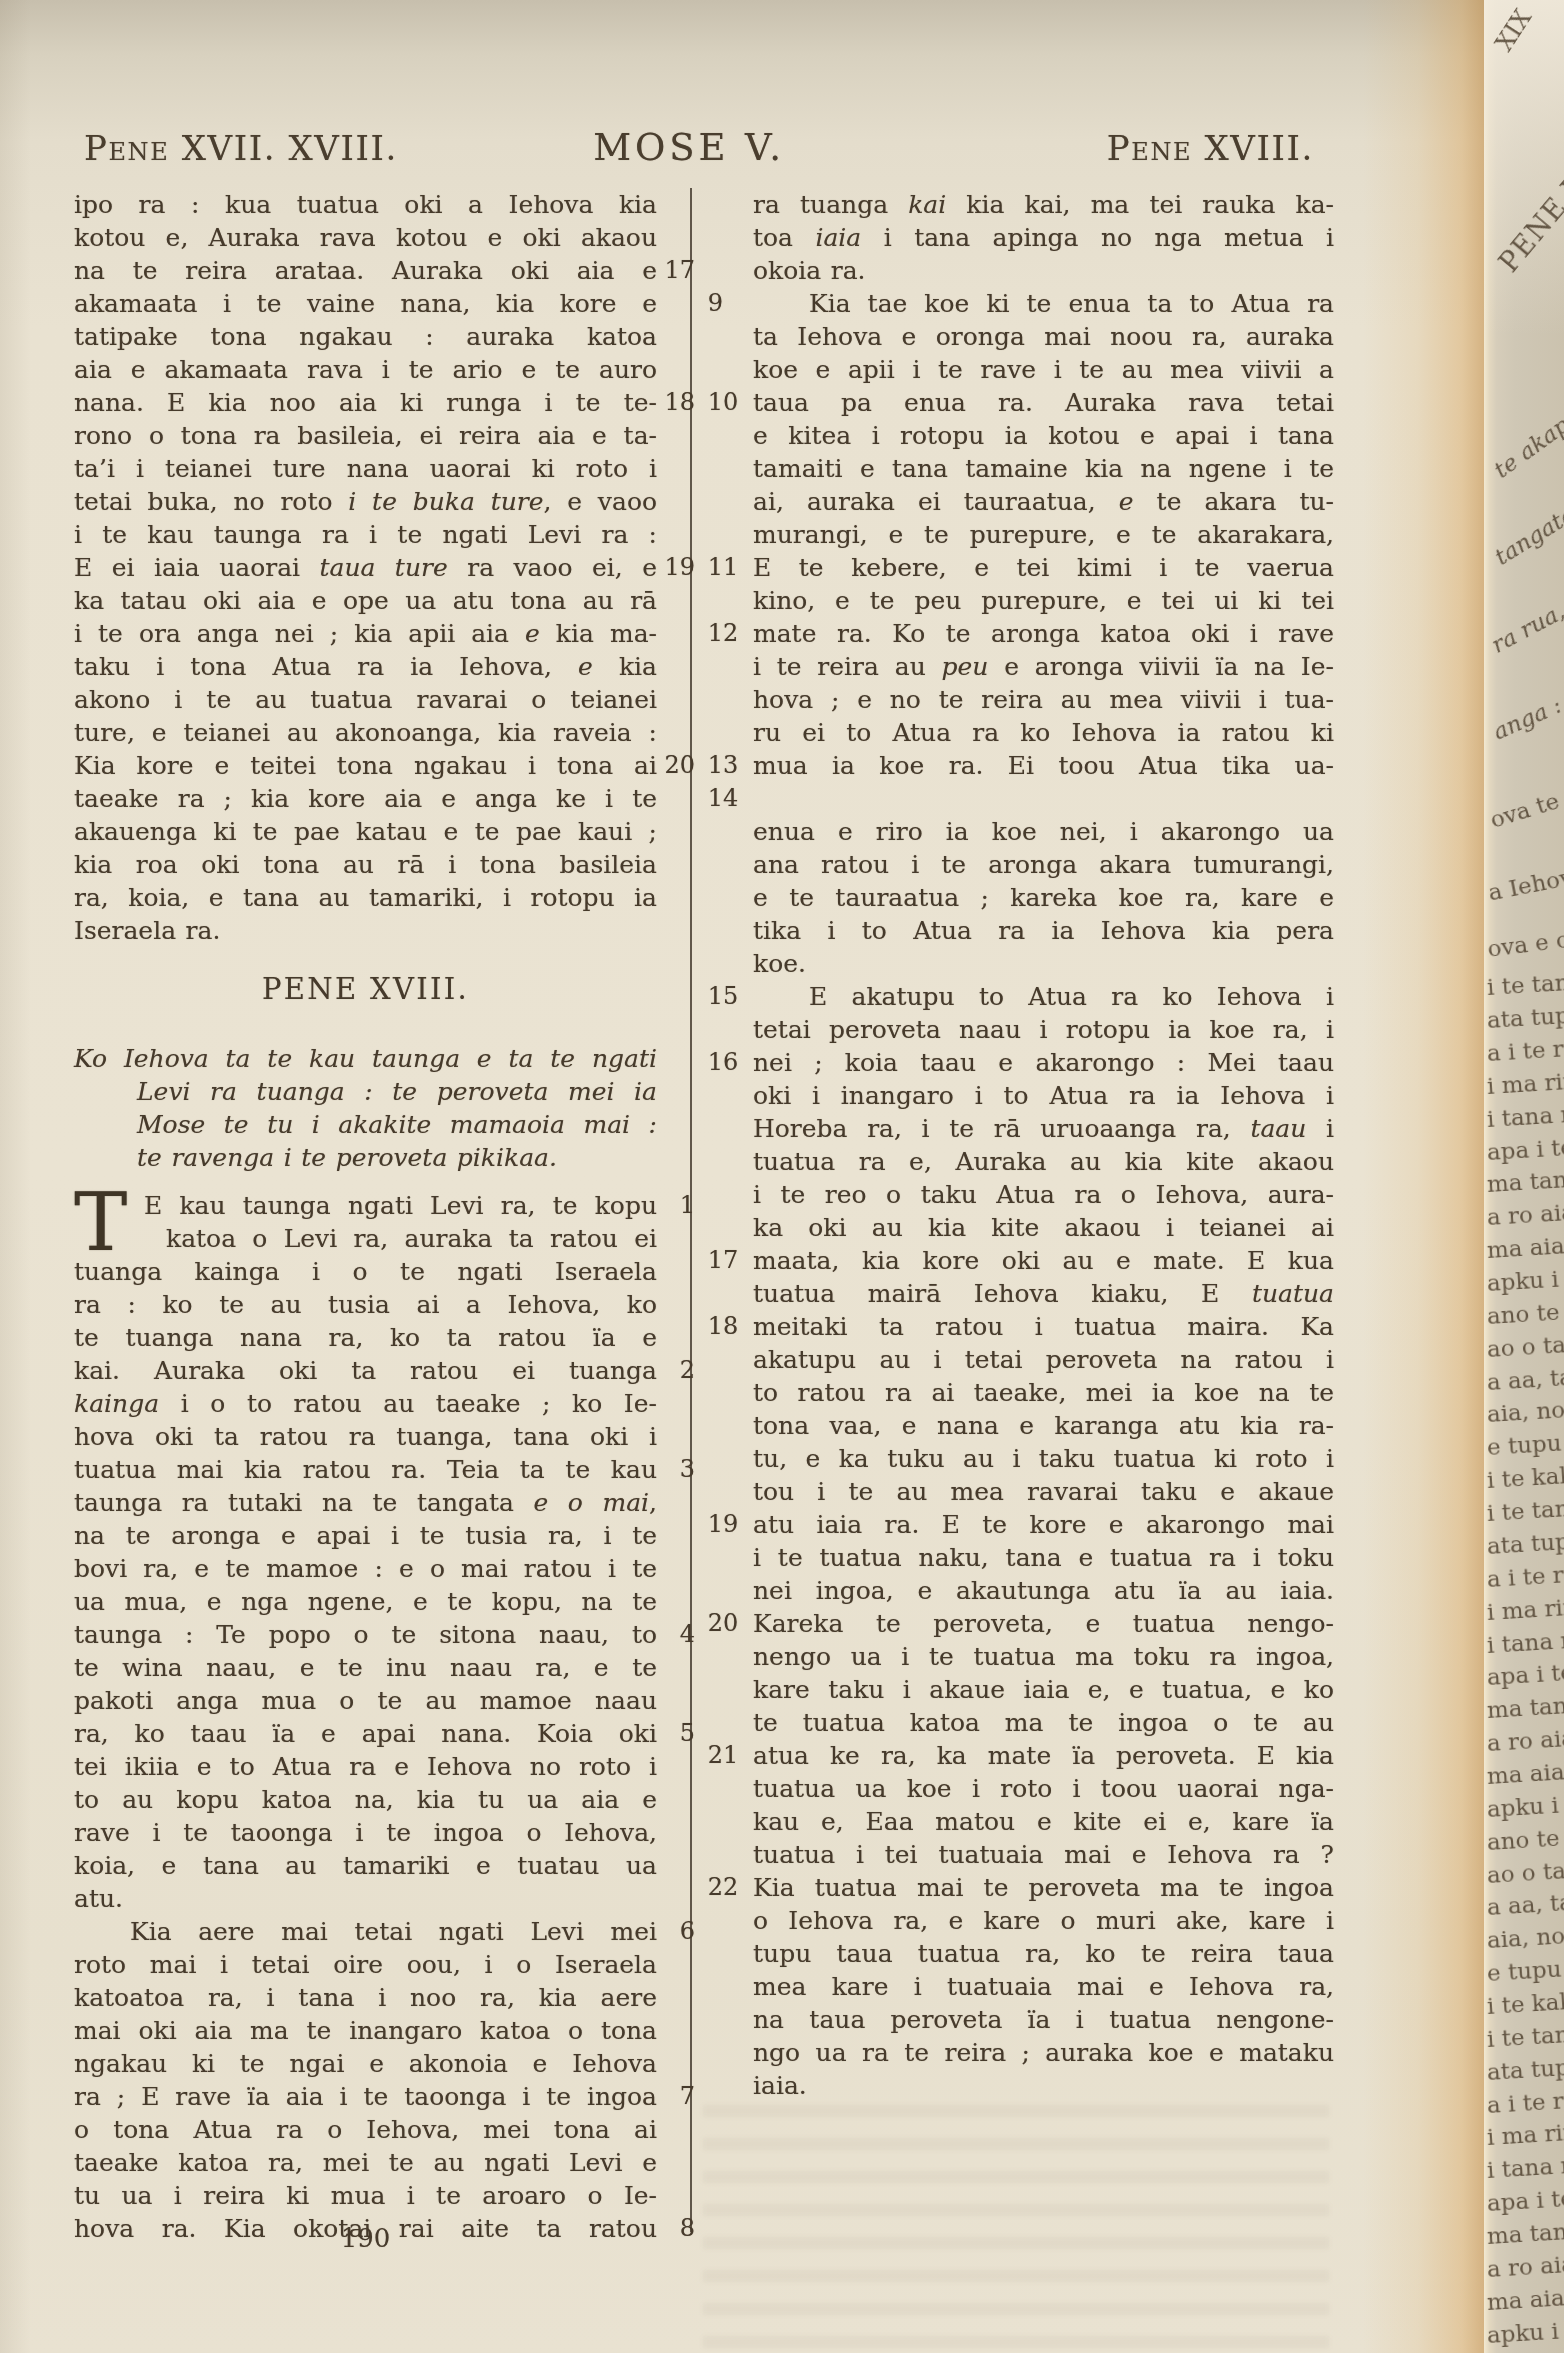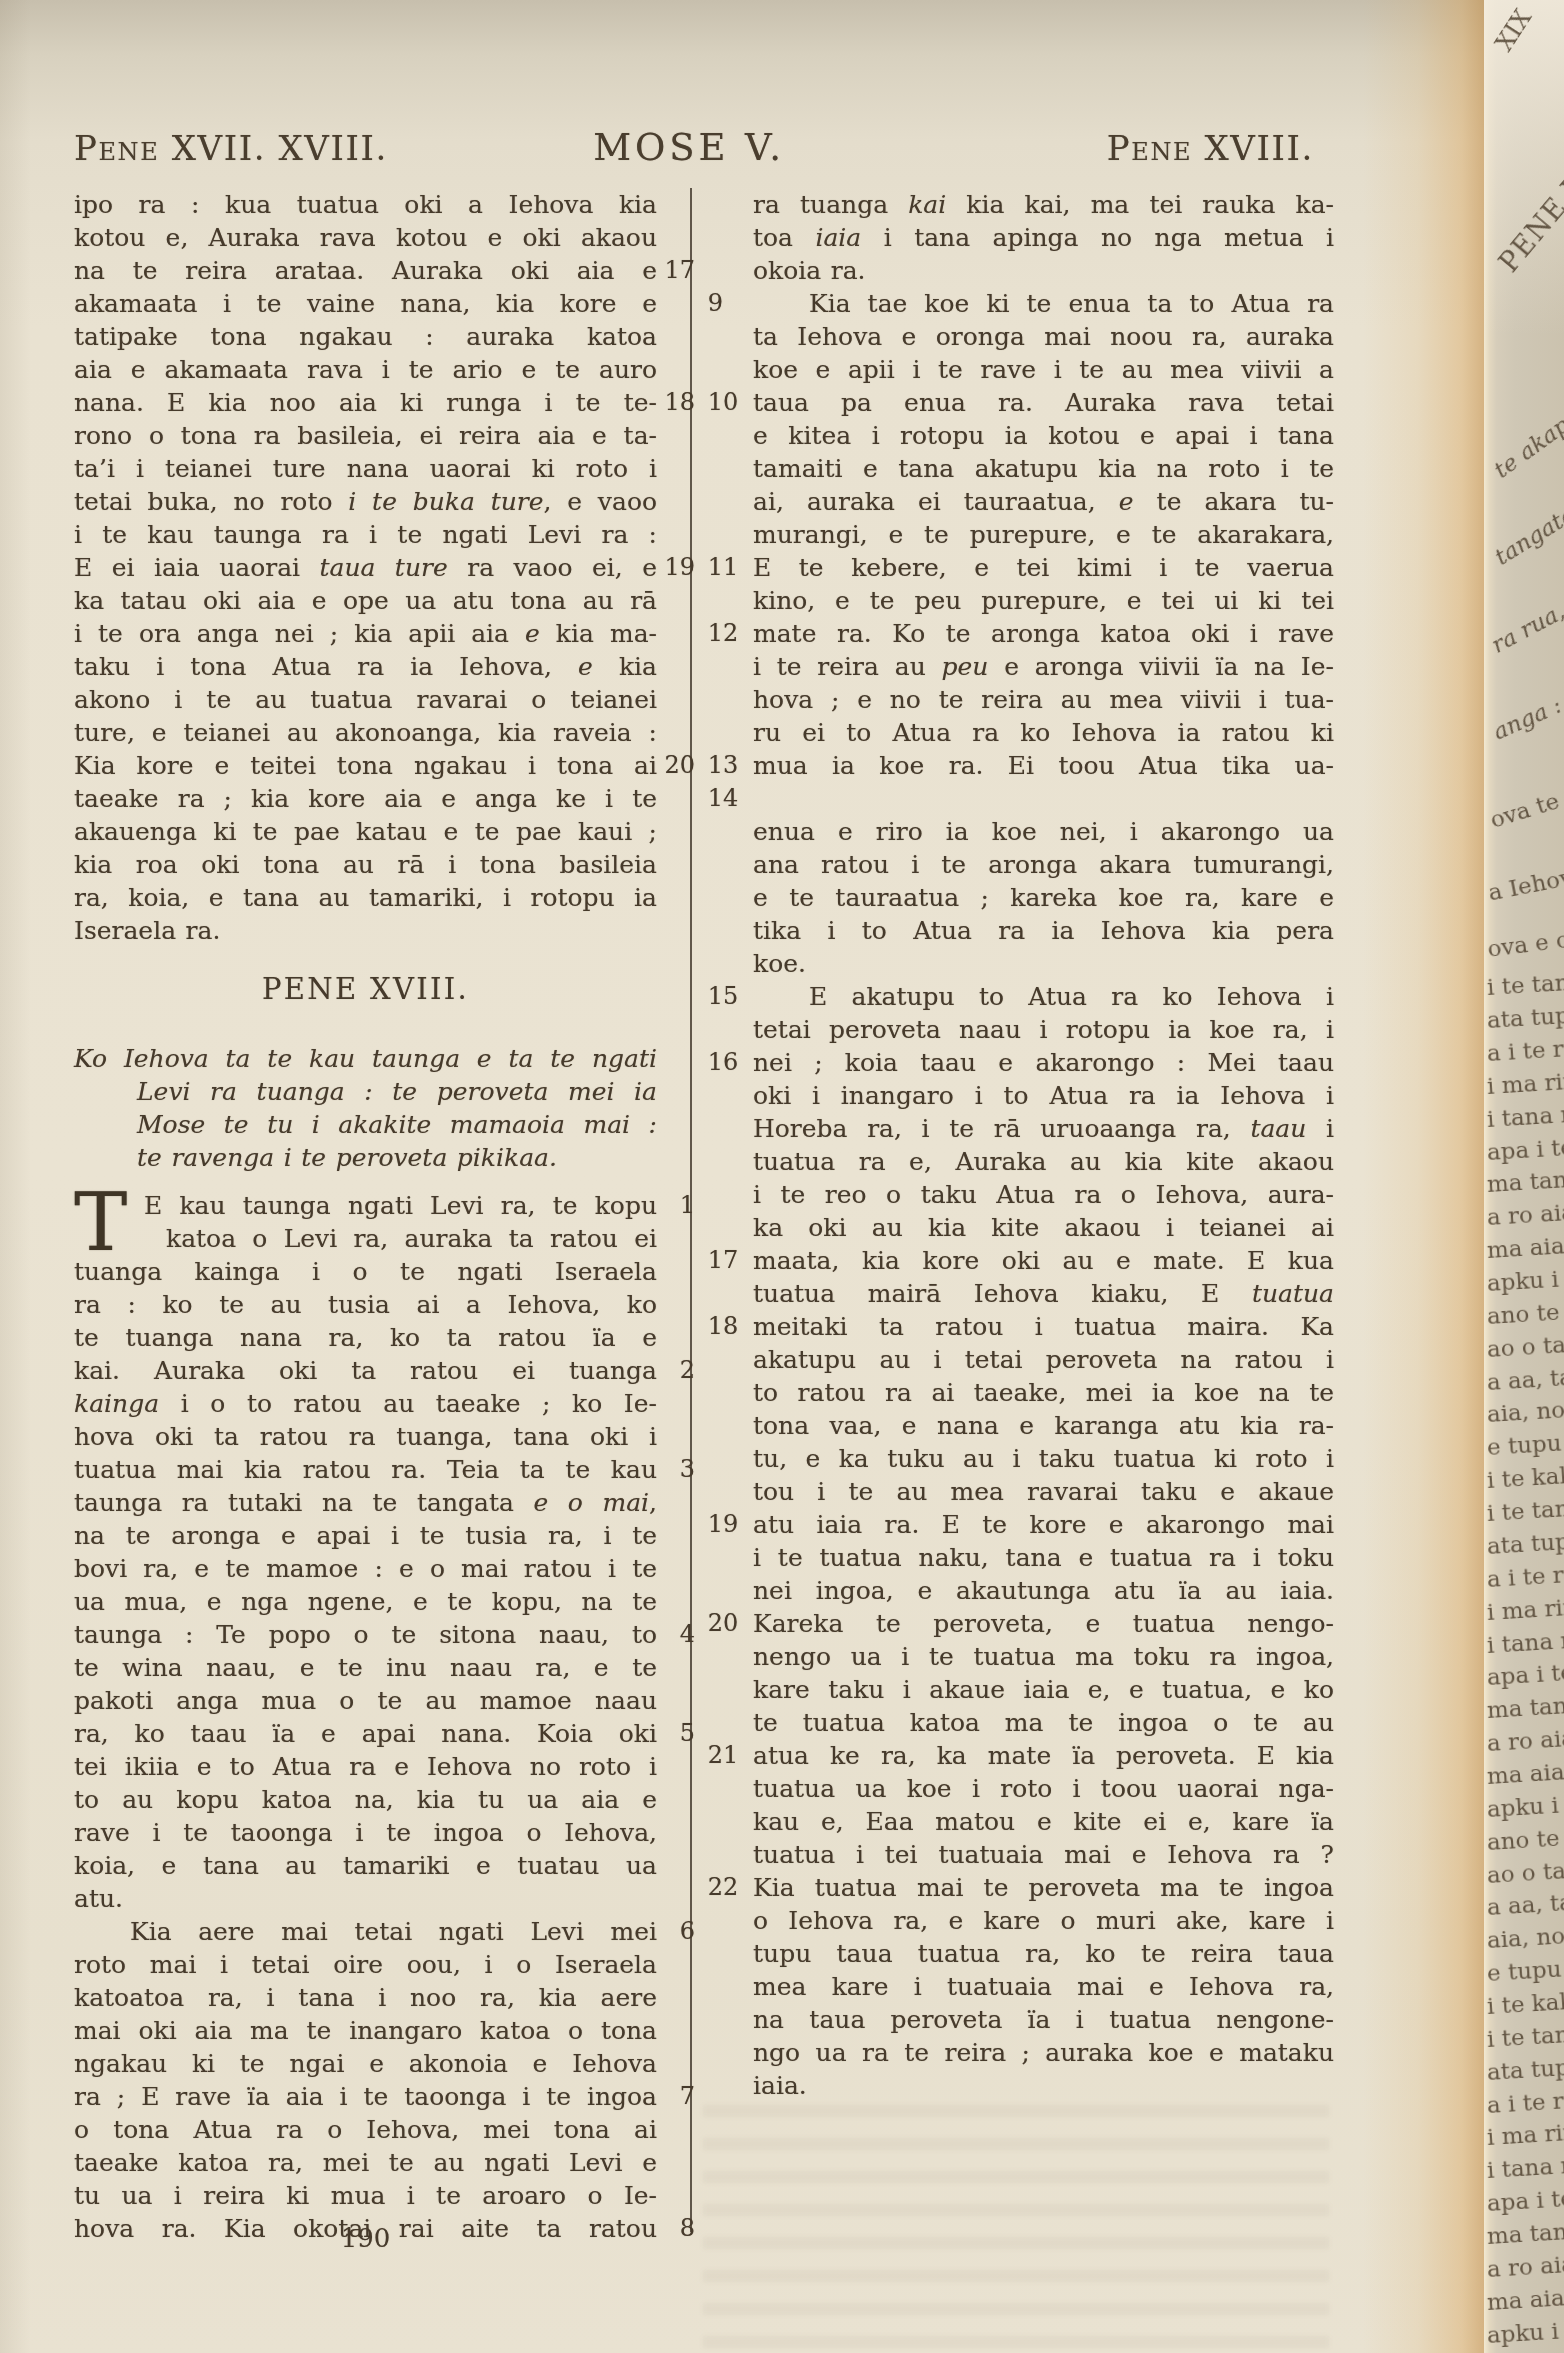--- a/index.html
+++ b/index.html
@@ -9,21 +9,21 @@
     background:linear-gradient(180deg,#c7bfad 0px,#d8d1bf 55px,#e4ddcc 141px,#e9e2d1 329px,#eae3d2 1174px,#e7e0ce 1956px,#e9e2d1 2354px);
   }
   .paper{position:absolute;inset:0;}
   .paper::before{ 
     content:"";position:absolute;inset:0;pointer-events:none;
     background:linear-gradient(90deg,rgba(110,95,70,0.10) 0px,rgba(110,95,70,0) 31px);
   }
 
   
   .running-head{position:absolute;top:129px;height:38px;line-height:38px;color:#4a3e2e;text-shadow:0 0 0.8px rgba(70,58,43,.5);}
-  .rh-left{left:74px;font-size:34px;font-variant:small-caps;letter-spacing:1.6px;text-align:right;}
+  .rh-left{left:84px;font-size:34px;font-variant:small-caps;letter-spacing:1.6px;text-align:right;}
   .rh-center{left:74px;width:1230px;text-align:center;font-size:37px;letter-spacing:3.9px;}
   .rh-right{left:74px;width:1240px;text-align:right;font-size:34px;font-variant:small-caps;letter-spacing:1.6px;}
 
   
   .col-divider{position:absolute;left:690px;top:188px;width:2.3px;height:2044px;background:rgba(58,48,36,0.78);}
 
   
   #left-col{position:absolute;left:74px;top:188px;width:583px;}
   #right-col{position:absolute;left:703px;top:188px;width:631px;}
   .tl{position:relative;height:33px;line-height:33px;font-size:25px;color:#463a2b;
@@ -165,21 +165,21 @@
 
   <div id="right-col">
       <div class="tl"><span>ra tuanga </span><i>kai</i><span> kia kai, ma tei rauka ka-</span></div>
       <div class="tl"><span>toa </span><i>iaia</i><span> i tana apinga no nga metua i</span></div>
       <div class="tl end"><span>okoia ra.</span></div>
       <div class="tl ind"><span>Kia tae koe ki te enua ta to Atua ra</span><span class="vno vl">9</span></div>
       <div class="tl"><span>ta Iehova e oronga mai noou ra, auraka</span></div>
       <div class="tl"><span>koe e apii i te rave i te au mea viivii a</span></div>
       <div class="tl"><span>taua pa enua ra.  Auraka rava tetai</span><span class="vno vl">10</span></div>
       <div class="tl"><span>e kitea i rotopu ia kotou e apai i tana</span></div>
-      <div class="tl"><span>tamaiti e tana akatupu kia na roto i te</span></div>
+      <div class="tl"><span>tamaiti e tana tamaine kia na ngene i te</span></div>
       <div class="tl"><span>ai, auraka ei tauraatua, </span><i>e</i><span> te akara tu-</span></div>
       <div class="tl"><span>murangi, e te purepure, e te akarakara,</span></div>
       <div class="tl"><span>E te kebere, e tei kimi i te vaerua</span><span class="vno vl">11</span></div>
       <div class="tl"><span>kino, e te peu purepure, e tei ui ki tei</span></div>
       <div class="tl"><span>mate ra.  Ko te aronga katoa oki i rave</span><span class="vno vl">12</span></div>
       <div class="tl"><span>i te reira au </span><i>peu</i><span> e aronga viivii ïa na Ie-</span></div>
       <div class="tl"><span>hova ;  e no te reira au mea viivii i tua-</span></div>
       <div class="tl"><span>ru ei to Atua ra ko Iehova ia ratou ki</span></div>
       <div class="tl"><span>mua ia koe ra.  Ei toou Atua tika ua-</span><span class="vno vl">13</span></div>
       <div class="tl"><span class="vno vl">14</span></div>

